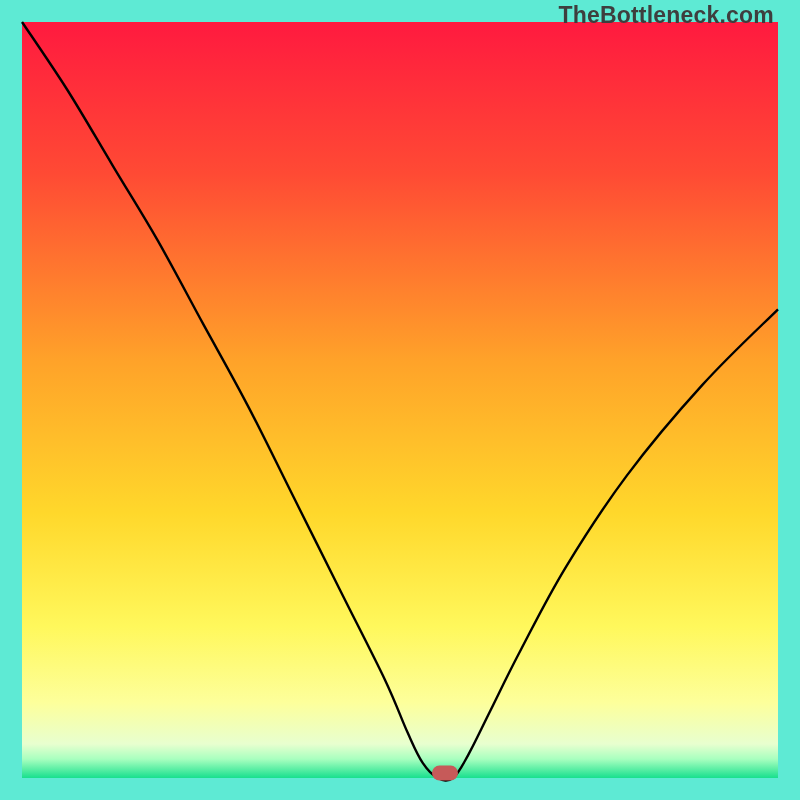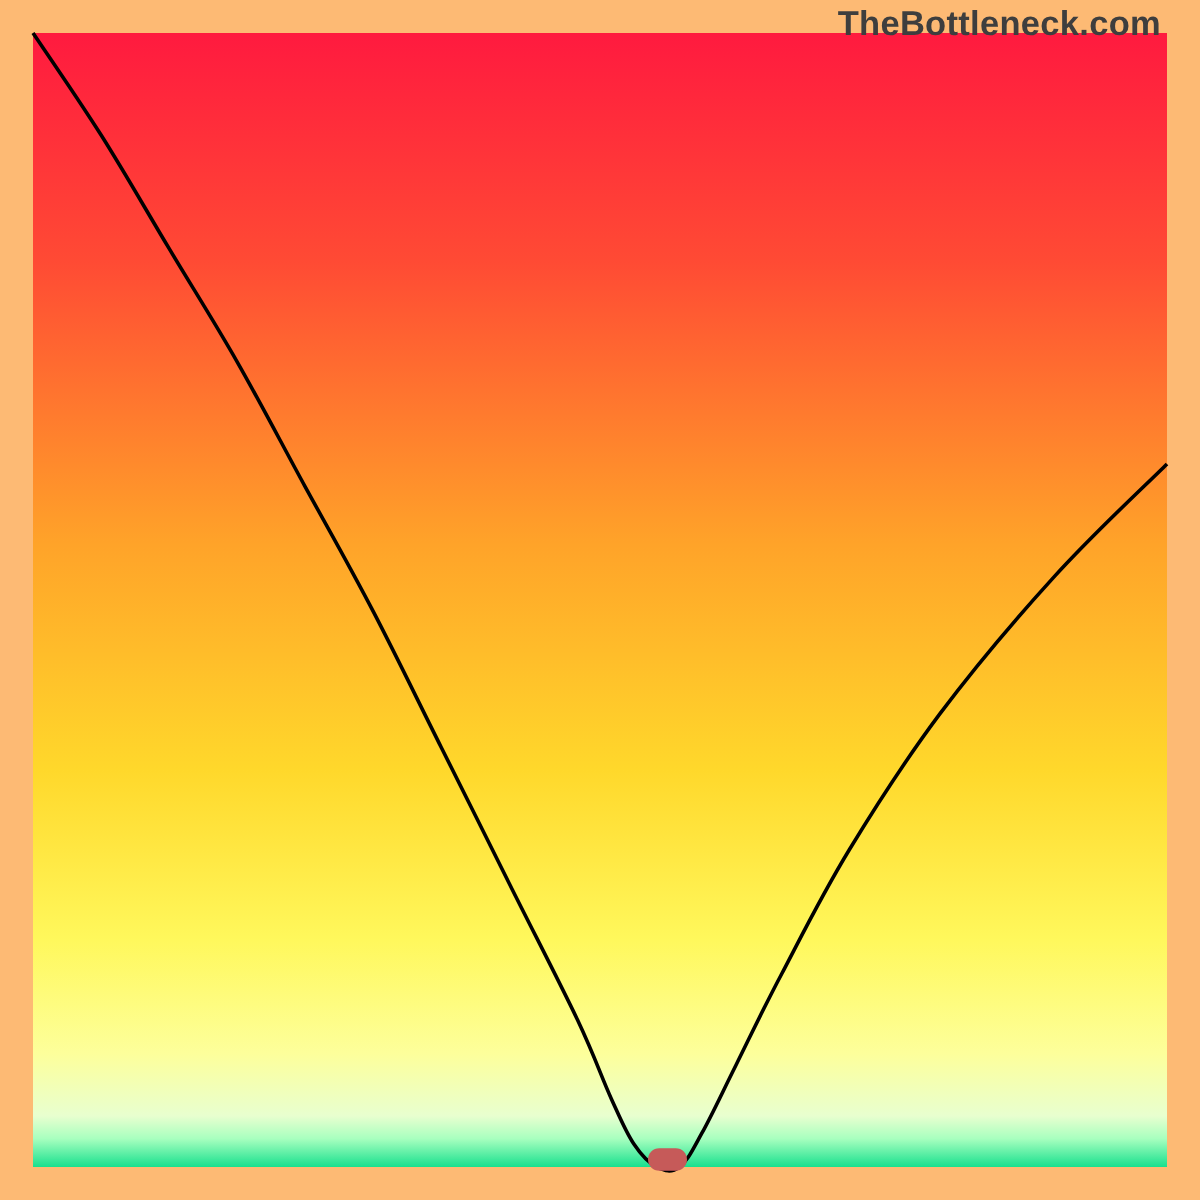--- a/index.html
+++ b/index.html
@@ -10,21 +10,21 @@
     background: #000;
     overflow: hidden;
     font-family: Arial, Helvetica, sans-serif;
   }
   .frame {
     position: absolute;
     left: 0;
     top: 0;
     width: 800px;
     height: 800px;
-    background: #fdba74;
+    background: #5eead4;
   }
   .plot {
     position: absolute;
     left: 22px;
     top: 22px;
     width: 756px;
     height: 756px;
     
   }
   .watermark {

